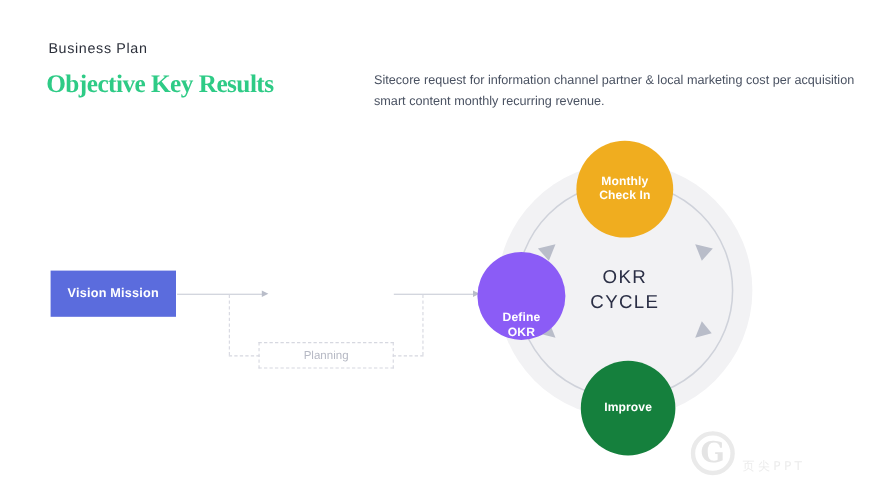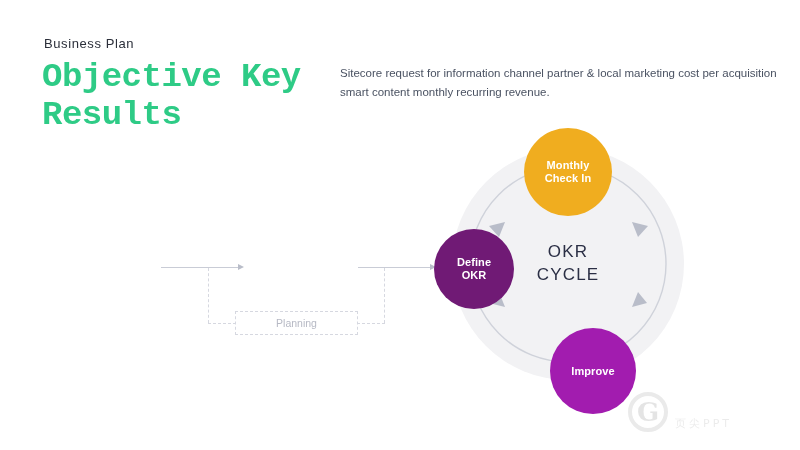--- a/index.html
+++ b/index.html
@@ -13,23 +13,23 @@
   .slide { position:absolute; left:0; top:0; width:800px; height:316px; background:#fff; }
 
   
   .eyebrow {
     position:absolute; left:44px; top:36px;
     font-size:13px; letter-spacing:0.6px; color:#2b2f3a;
     font-family:"Liberation Sans", sans-serif;
   }
   .headline {
     position:absolute; left:42px; top:58px; width:290px;
-    font-size:34px; line-height:38px; font-weight:bold;
+    font-size:23px; line-height:38px; font-weight:bold;
     letter-spacing:-0.5px; color:#2ecb86;
-    font-family:Liberation Mono, monospace;
+    font-family:Liberation Serif, serif;
   }
   .lede {
     position:absolute; left:340px; top:64px; width:440px;
     font-size:11.5px; line-height:19px; color:#4a5262;
     font-family:"Liberation Sans", sans-serif;
   }
 
   
   .pbox {
     position:absolute; background:#5b6cdd;
@@ -87,22 +87,22 @@
 
   .node {
     position:absolute; border-radius:50%;
     display:flex; align-items:center; justify-content:center;
     text-align:center; color:#ffffff;
     font-size:11px; line-height:13px; font-weight:bold;
     letter-spacing:0.1px;
   }
   #node-monthly { left:524px; top:128px; width:88px; height:88px; background:#f0ad1f; }
   #node-analyze { left:618px; top:226px; width:88px; height:88px; background:#23c6e9; }
-  #node-improve { left:550px; top:328px; width:86px; height:86px; background:#a21caf; }
-  #node-define  { left:434px; top:229px; width:80px; height:80px; background:#701a75; }
+  #node-improve { left:528px; top:328px; width:86px; height:86px; background:#15803d; }
+  #node-define  { left:434px; top:229px; width:80px; height:80px; background:#8b5cf6;align-items:flex-end; }
 
   
   #watermark {
     position:absolute; left:628px; top:390px; width:160px; height:48px;
     opacity:0.55;
   }
   #wm-logo {
     position:absolute; left:0; top:2px; width:40px; height:40px;
     border-radius:50%; border:4px solid #d9d9d9;
     color:#cfcfcf; font-size:26px; font-weight:bold;
@@ -122,20 +122,21 @@
 </style>
 </head>
 <body>
 
 <div class="slide">
 
   <div class="eyebrow">Business Plan</div>
   <div class="headline">Objective Key Results</div>
   <div class="lede">Sitecore request for information channel partner &amp; local marketing cost per acquisition smart content monthly recurring revenue.</div>
 
+  <div class="pbox" id="vision-box">Vision Mission</div>
 
   <div class="conn" id="conn-1"></div>
   <div class="arrowhead" id="arrow-1"></div>
   <div class="conn" id="conn-2"></div>
   <div class="arrowhead" id="arrow-2"></div>
 
   <div class="dash-v" id="bracket-left"></div>
   <div class="dash-v" id="bracket-right"></div>
   <div class="dash-h" id="bracket-bot-l"></div>
   <div class="dash-h" id="bracket-bot-r"></div>

